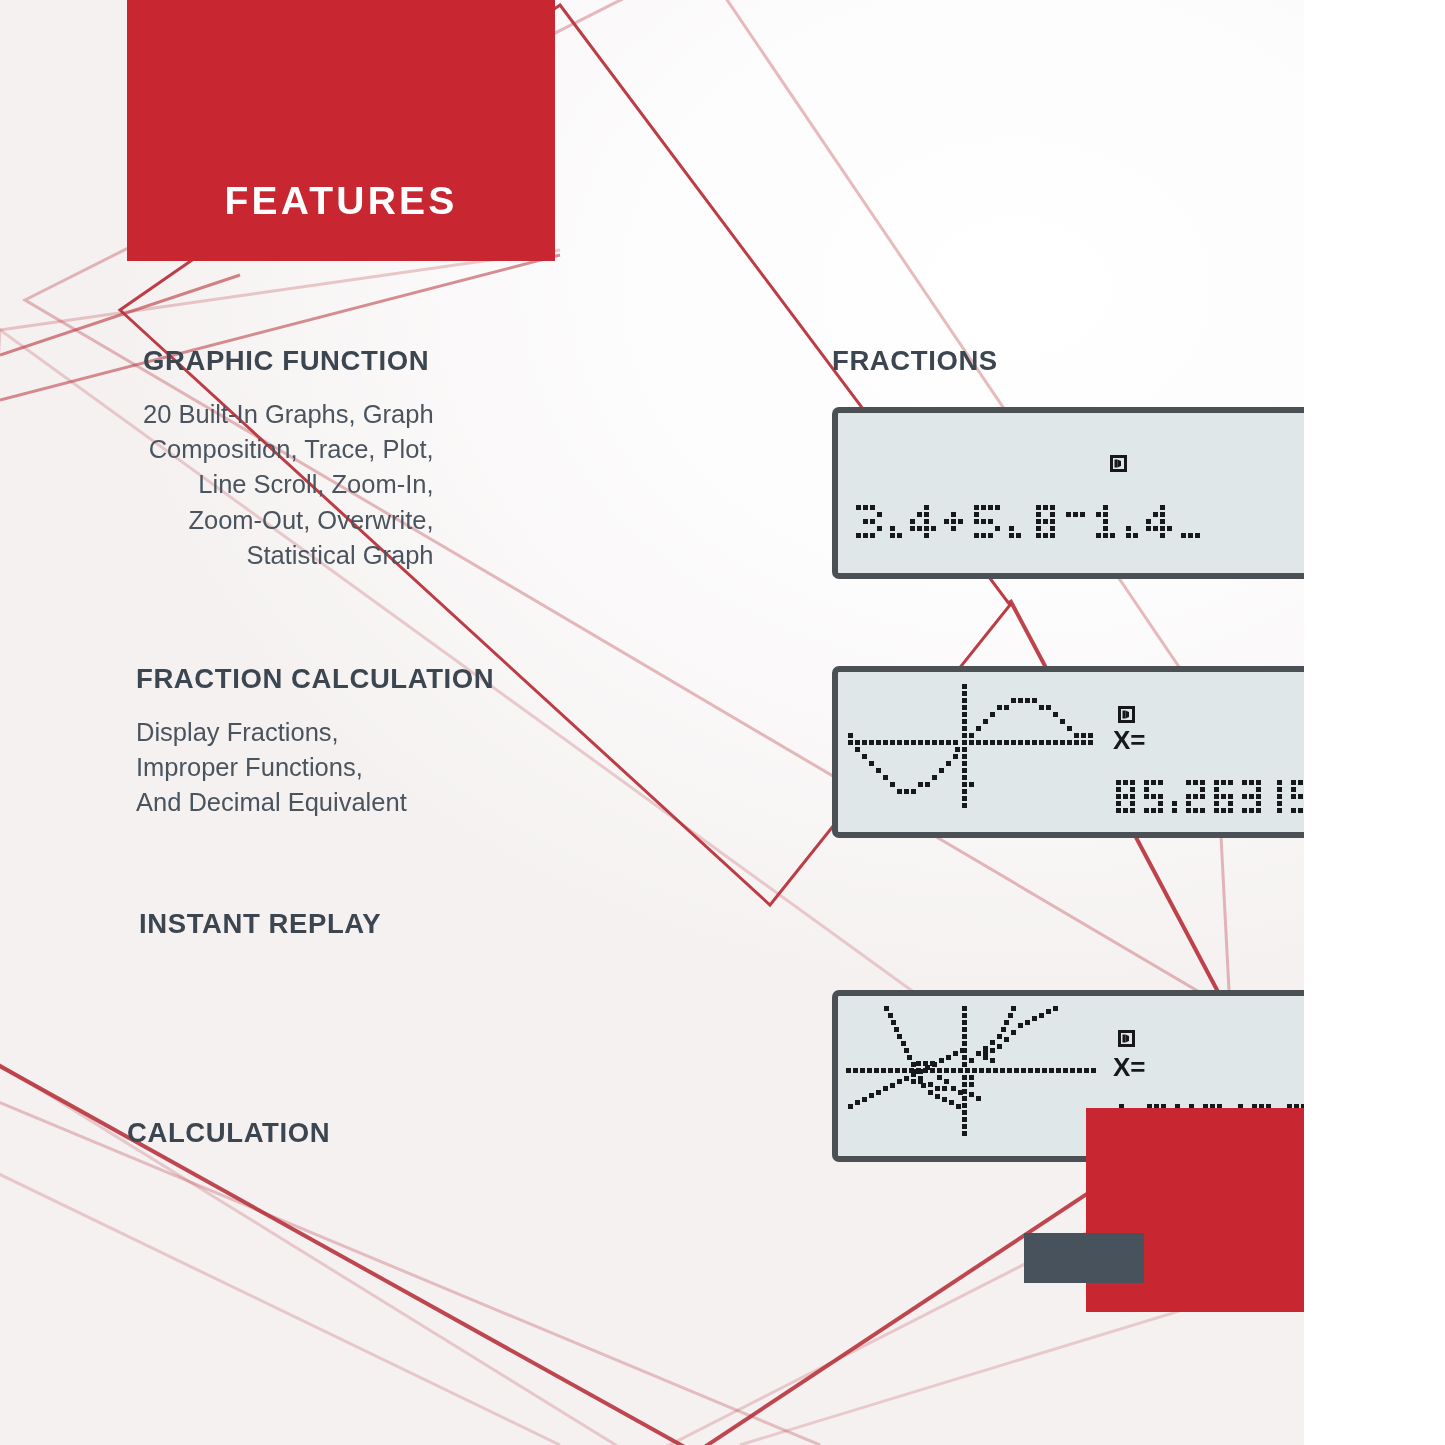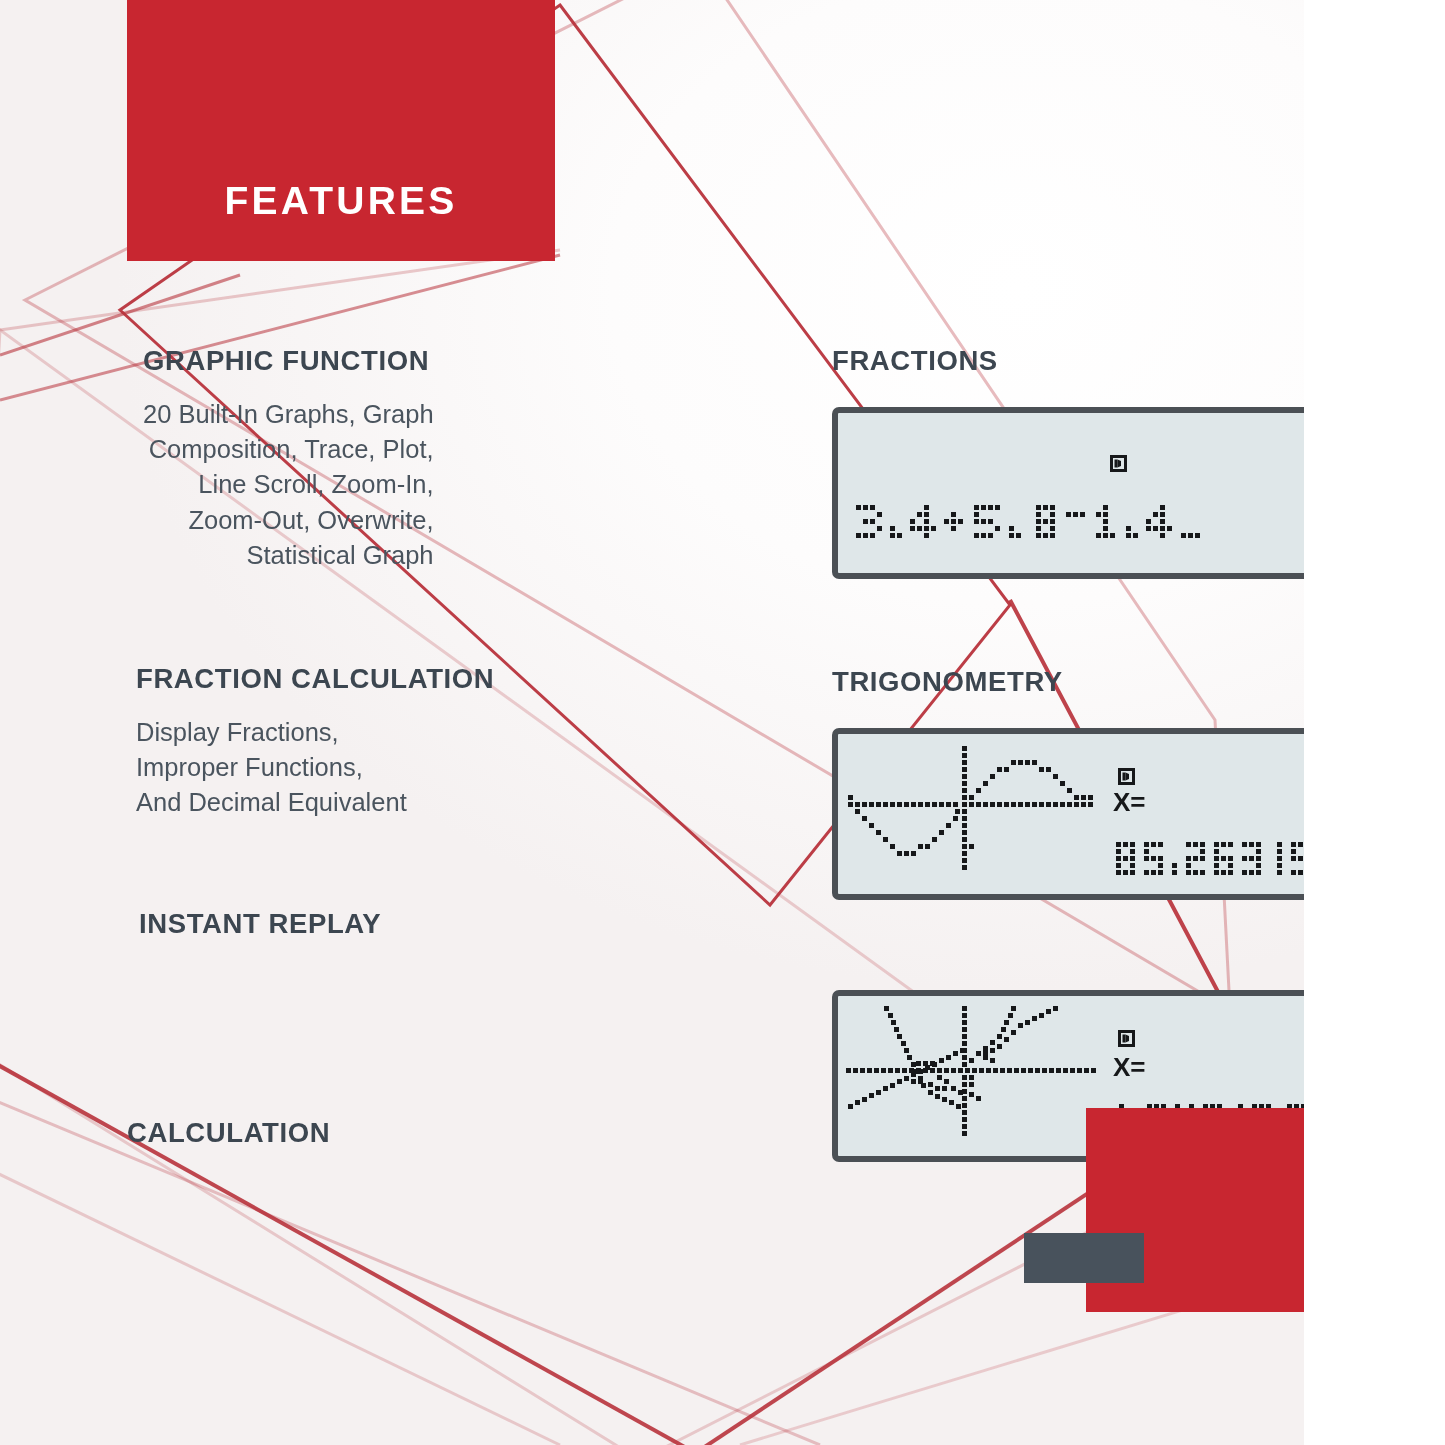--- a/index.html
+++ b/index.html
@@ -245,21 +245,20 @@
 
             <rect x="343" y="120" width="5" height="5"></rect>
               <rect x="350" y="120" width="5" height="5"></rect>
               <rect x="357" y="120" width="5" height="5"></rect>
           </g>
         </svg>
       </div>
     </div>
 
     <div class="panel p2">
-      <h3 style="color: rgb(60, 70, 80);">TRIGONOMETRY</h3>
       <div class="lcd lcd-tall" style="background: rgb(223, 231, 233); border-color: rgb(75, 80, 85);">
         <svg width="493" height="160" viewBox="0 0 493 160">
           <g fill="#16181a">
 
             <rect x="124" y="12" width="5" height="5"></rect>
               <rect x="124" y="19" width="5" height="5"></rect>
               <rect x="124" y="26" width="5" height="5"></rect>
             <rect x="124" y="33" width="5" height="5"></rect>
               <rect x="124" y="40" width="5" height="5"></rect>
               <rect x="124" y="47" width="5" height="5"></rect>

